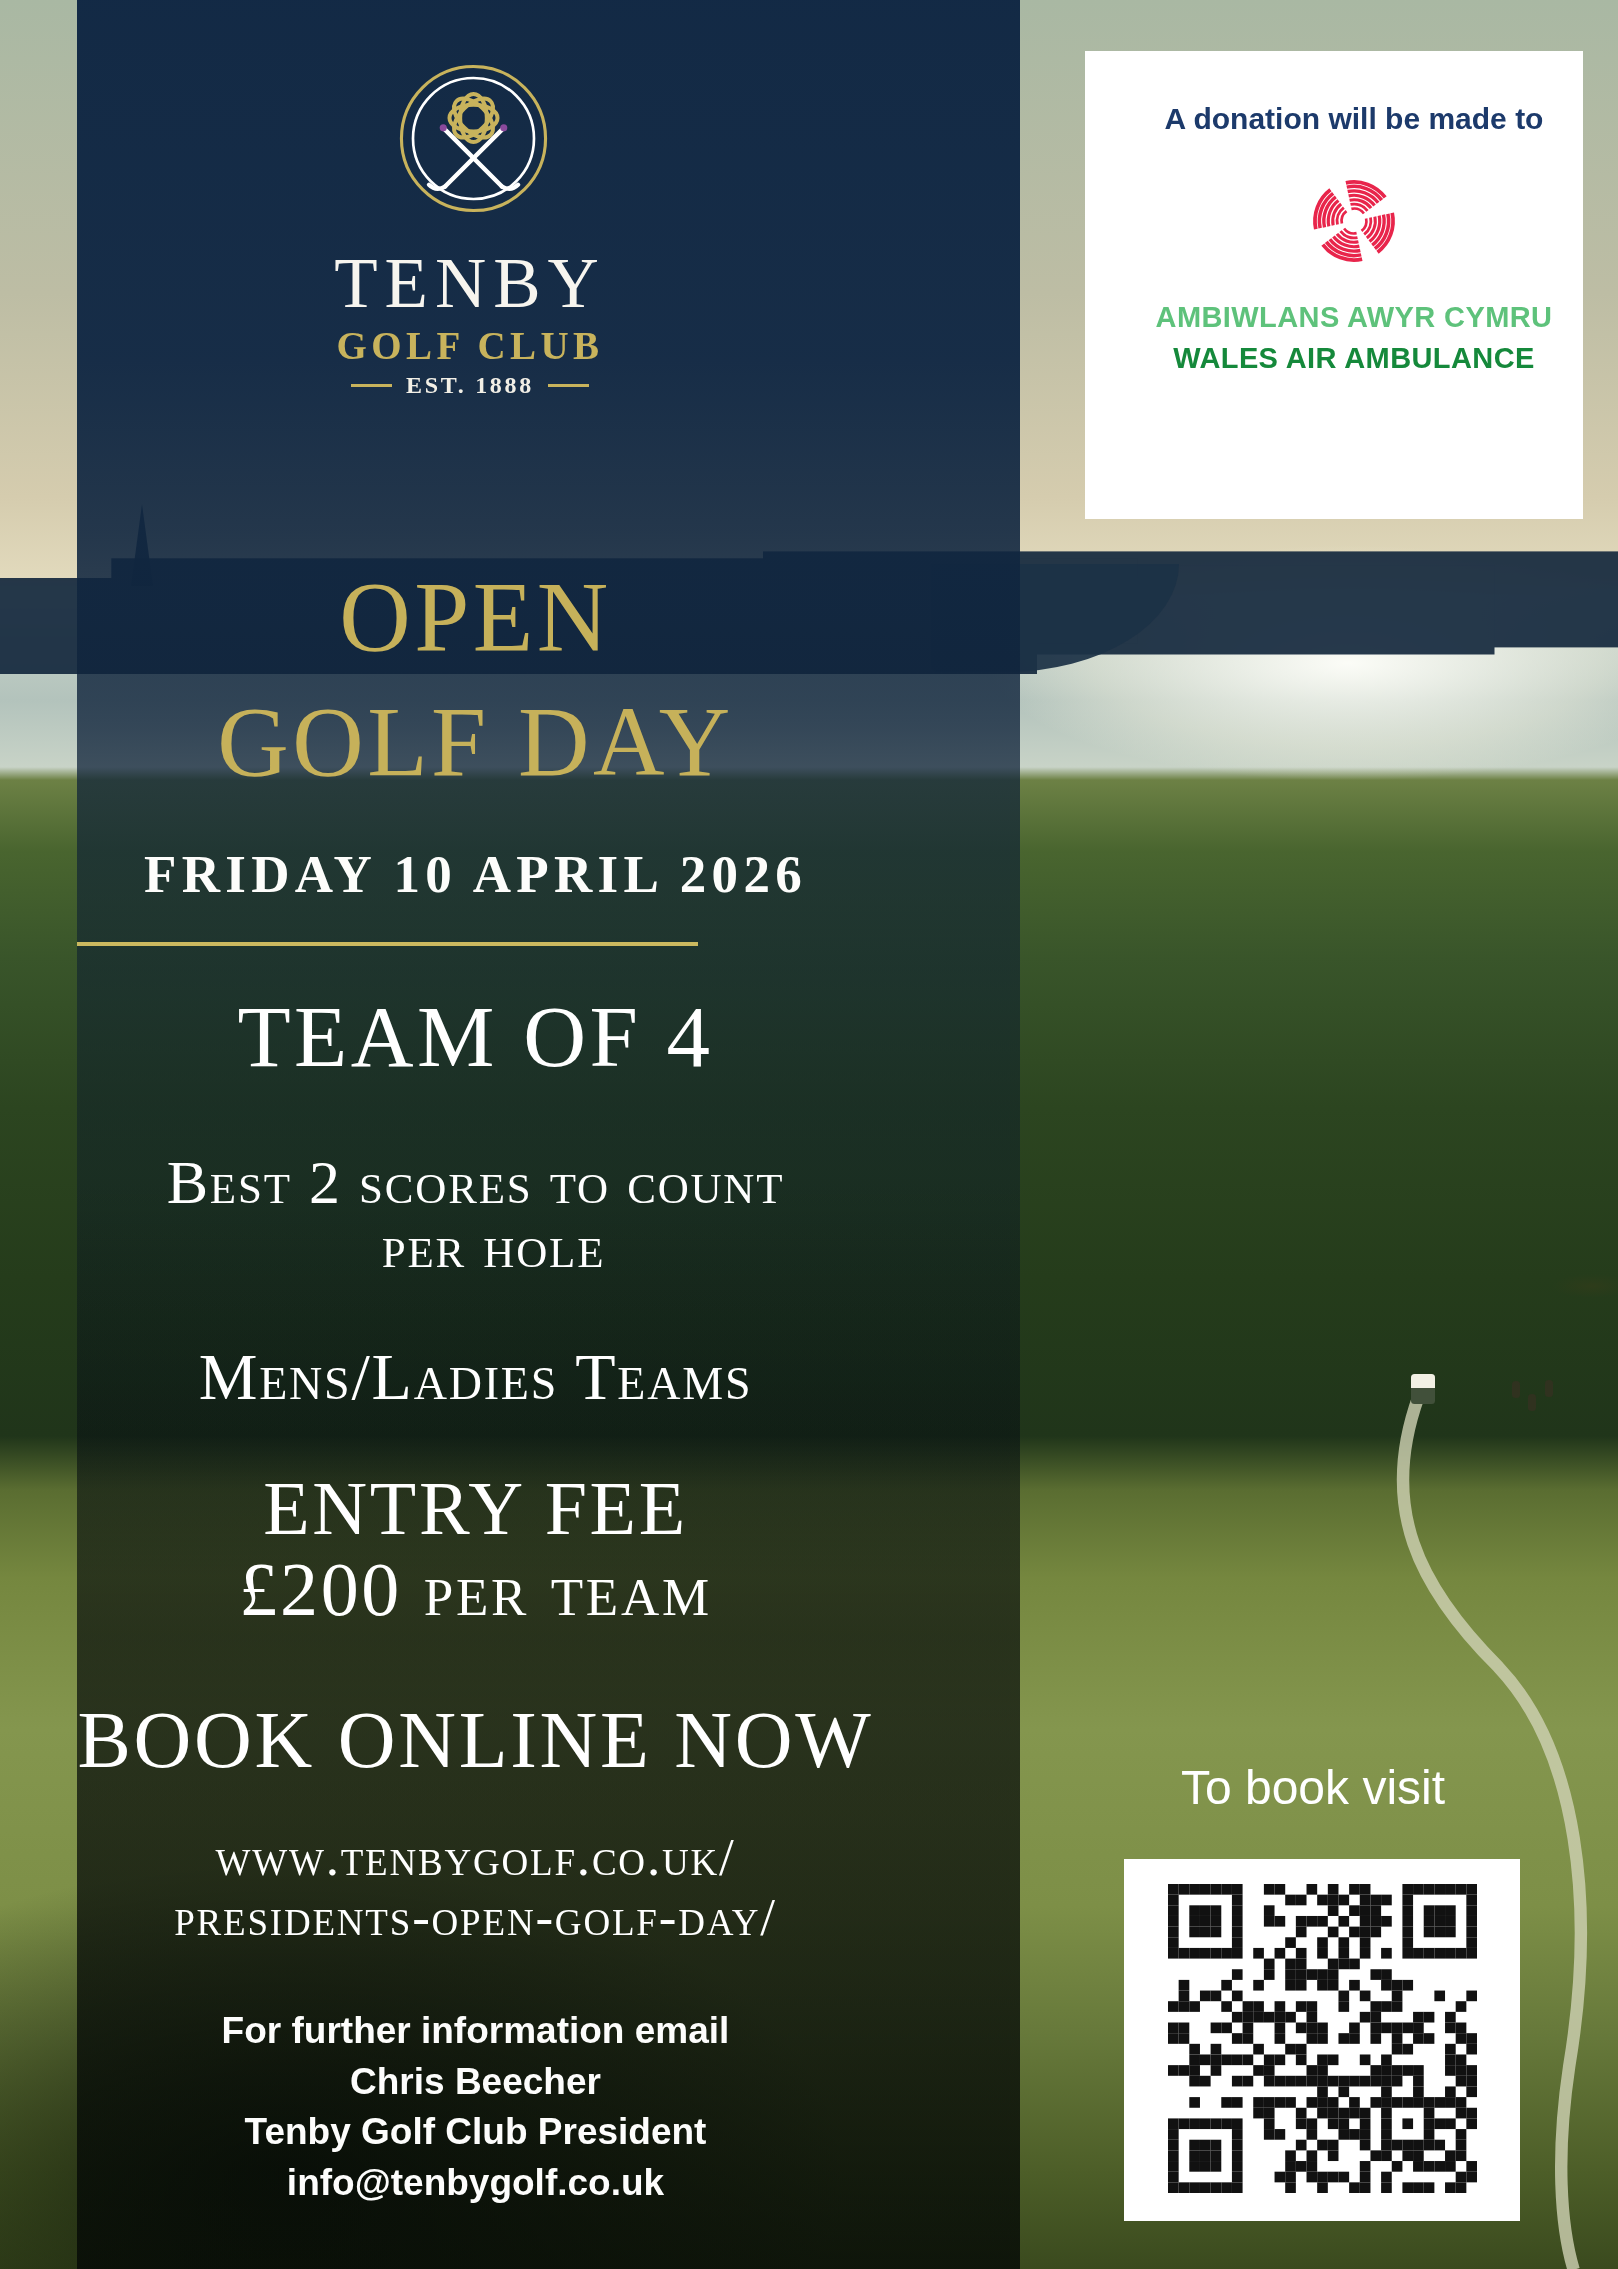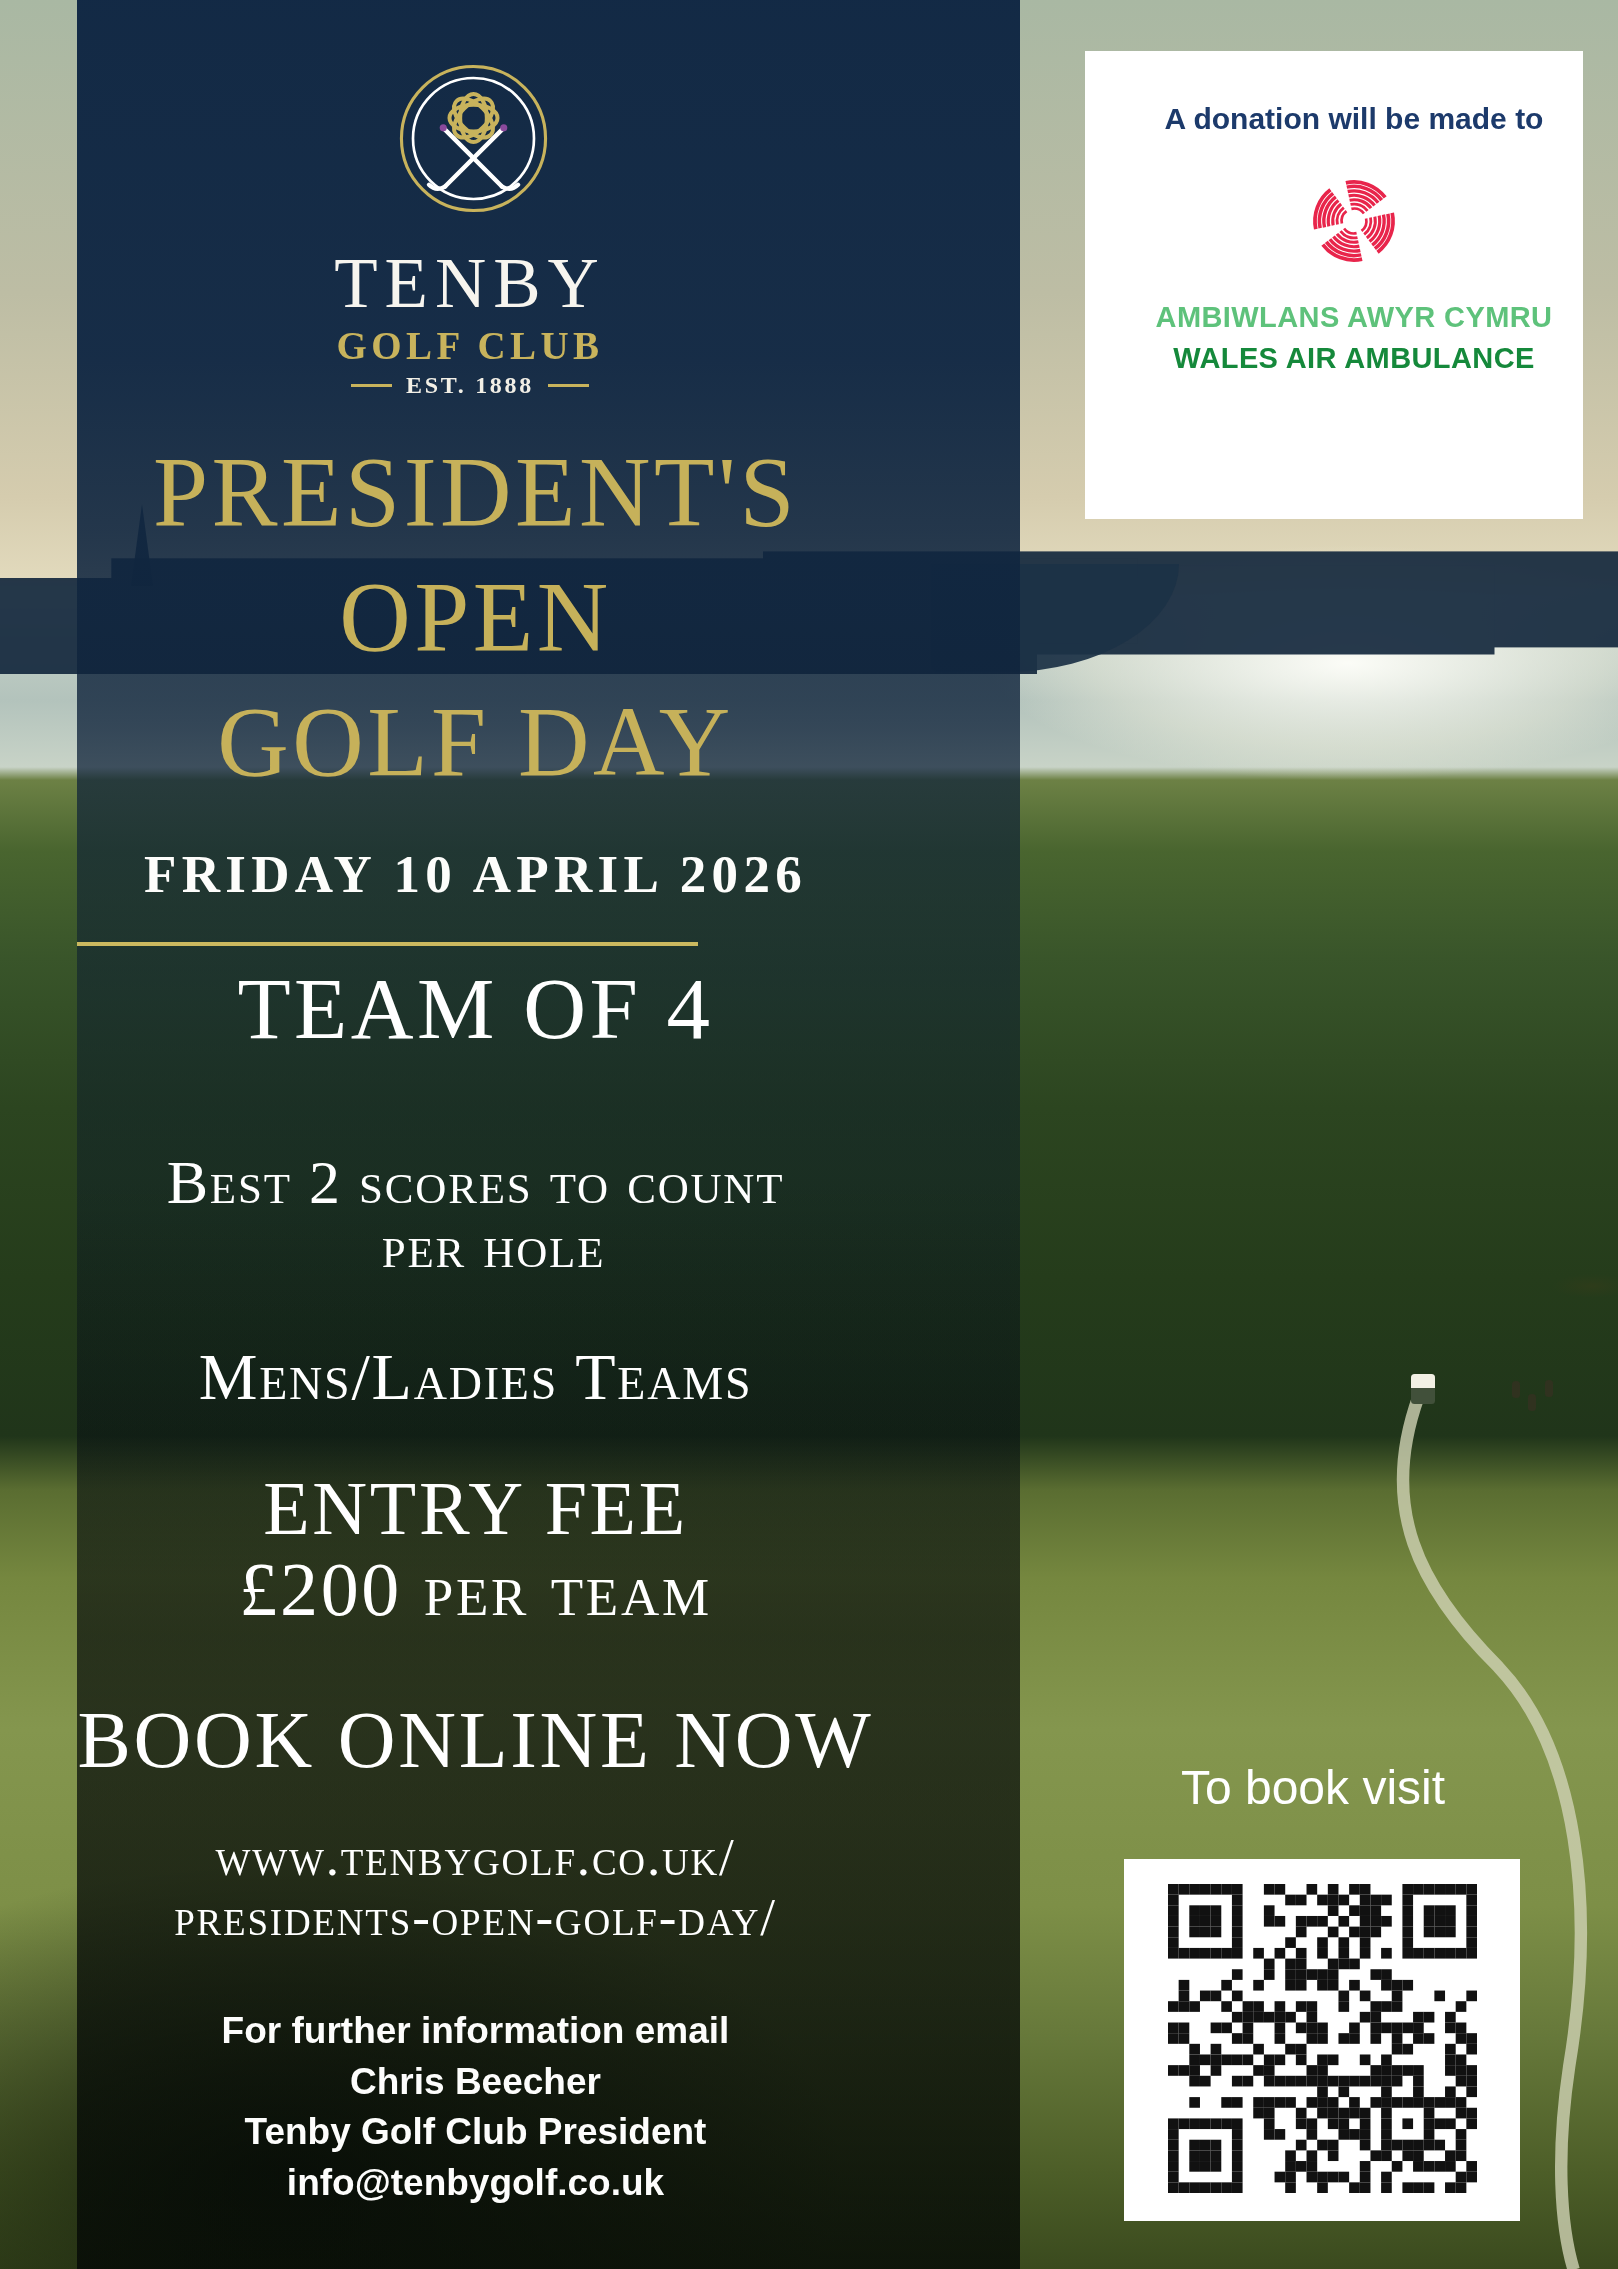--- a/index.html
+++ b/index.html
@@ -47,21 +47,21 @@
   .crest{position:absolute;left:320px;top:62px;}
   .brand-name{top:243px;font-size:71px;letter-spacing:7px;color:#f7f5ef;}
   .brand-sub{top:323px;font-size:39px;letter-spacing:4.4px;color:#c8b35c;font-weight:bold;}
   .brand-est{top:372px;font-size:24px;letter-spacing:2.7px;color:#f2efe6;font-weight:bold;
              display:flex;align-items:center;justify-content:center;gap:14px;width:786px;}
   .brand-est .dash{display:inline-block;width:41px;height:2.7px;background:#c8b35c;}
   .title-line{font-size:99px;letter-spacing:3.5px;color:#c6b15a;line-height:1;}
   .t0{top:442px;} .t1{top:567px;} .t2{top:692px;}
   .date-line{top:844px;font-size:53px;font-weight:bold;letter-spacing:5.3px;color:#fdfdfb;}
   .rule{position:absolute;top:942px;left:160px;width:621px;height:4.4px;background:#cbb95f;}
-  .team{top:958px;font-size:87px;letter-spacing:3.5px;}
+  .team{top:986px;font-size:87px;letter-spacing:3.5px;}
   .sc{font-variant:small-caps;}
   .best1{top:1147px;font-size:62px;letter-spacing:1.8px;}
   .best2{top:1211px;font-size:62px;letter-spacing:1.8px;margin-left:36px;}
   .mens{top:1339px;font-size:66px;letter-spacing:1.8px;}
   .fee-label{top:1465px;font-size:76px;letter-spacing:2.7px;}
   .fee-value{top:1546px;font-size:76px;letter-spacing:2.7px;}
   .cta{top:1695px;font-size:80px;letter-spacing:2.7px;}
   .url1{top:1827px;font-size:53px;letter-spacing:1.8px;}
   .url2{top:1887px;font-size:53px;letter-spacing:1.8px;}
   .contact{top:2006px;font-family:"Liberation Sans","DejaVu Sans",sans-serif;
@@ -124,21 +124,20 @@
     </svg>
 
     <div class="brandbox brand-name">TENBY</div>
     <div class="brandbox brand-sub">GOLF CLUB</div>
     <div class="brandbox brand-est">
       <span class="dash"></span>
       <span>EST. 1888</span>
       <span class="dash"></span>
     </div>
 
-    <div class="title-line t0">PRESIDENT'S</div>
     <div class="title-line t2">GOLF DAY</div>
     <div class="title-line t1">OPEN</div>
 
     <div class="date-line">FRIDAY 10 APRIL 2026</div>
     <div class="rule"></div>
 
     <div class="team">TEAM OF 4</div>
     <div class="best1 sc">Best 2 scores to count</div>
     <div class="best2 sc">per hole</div>
     <div class="mens sc">Mens/Ladies Teams</div>

